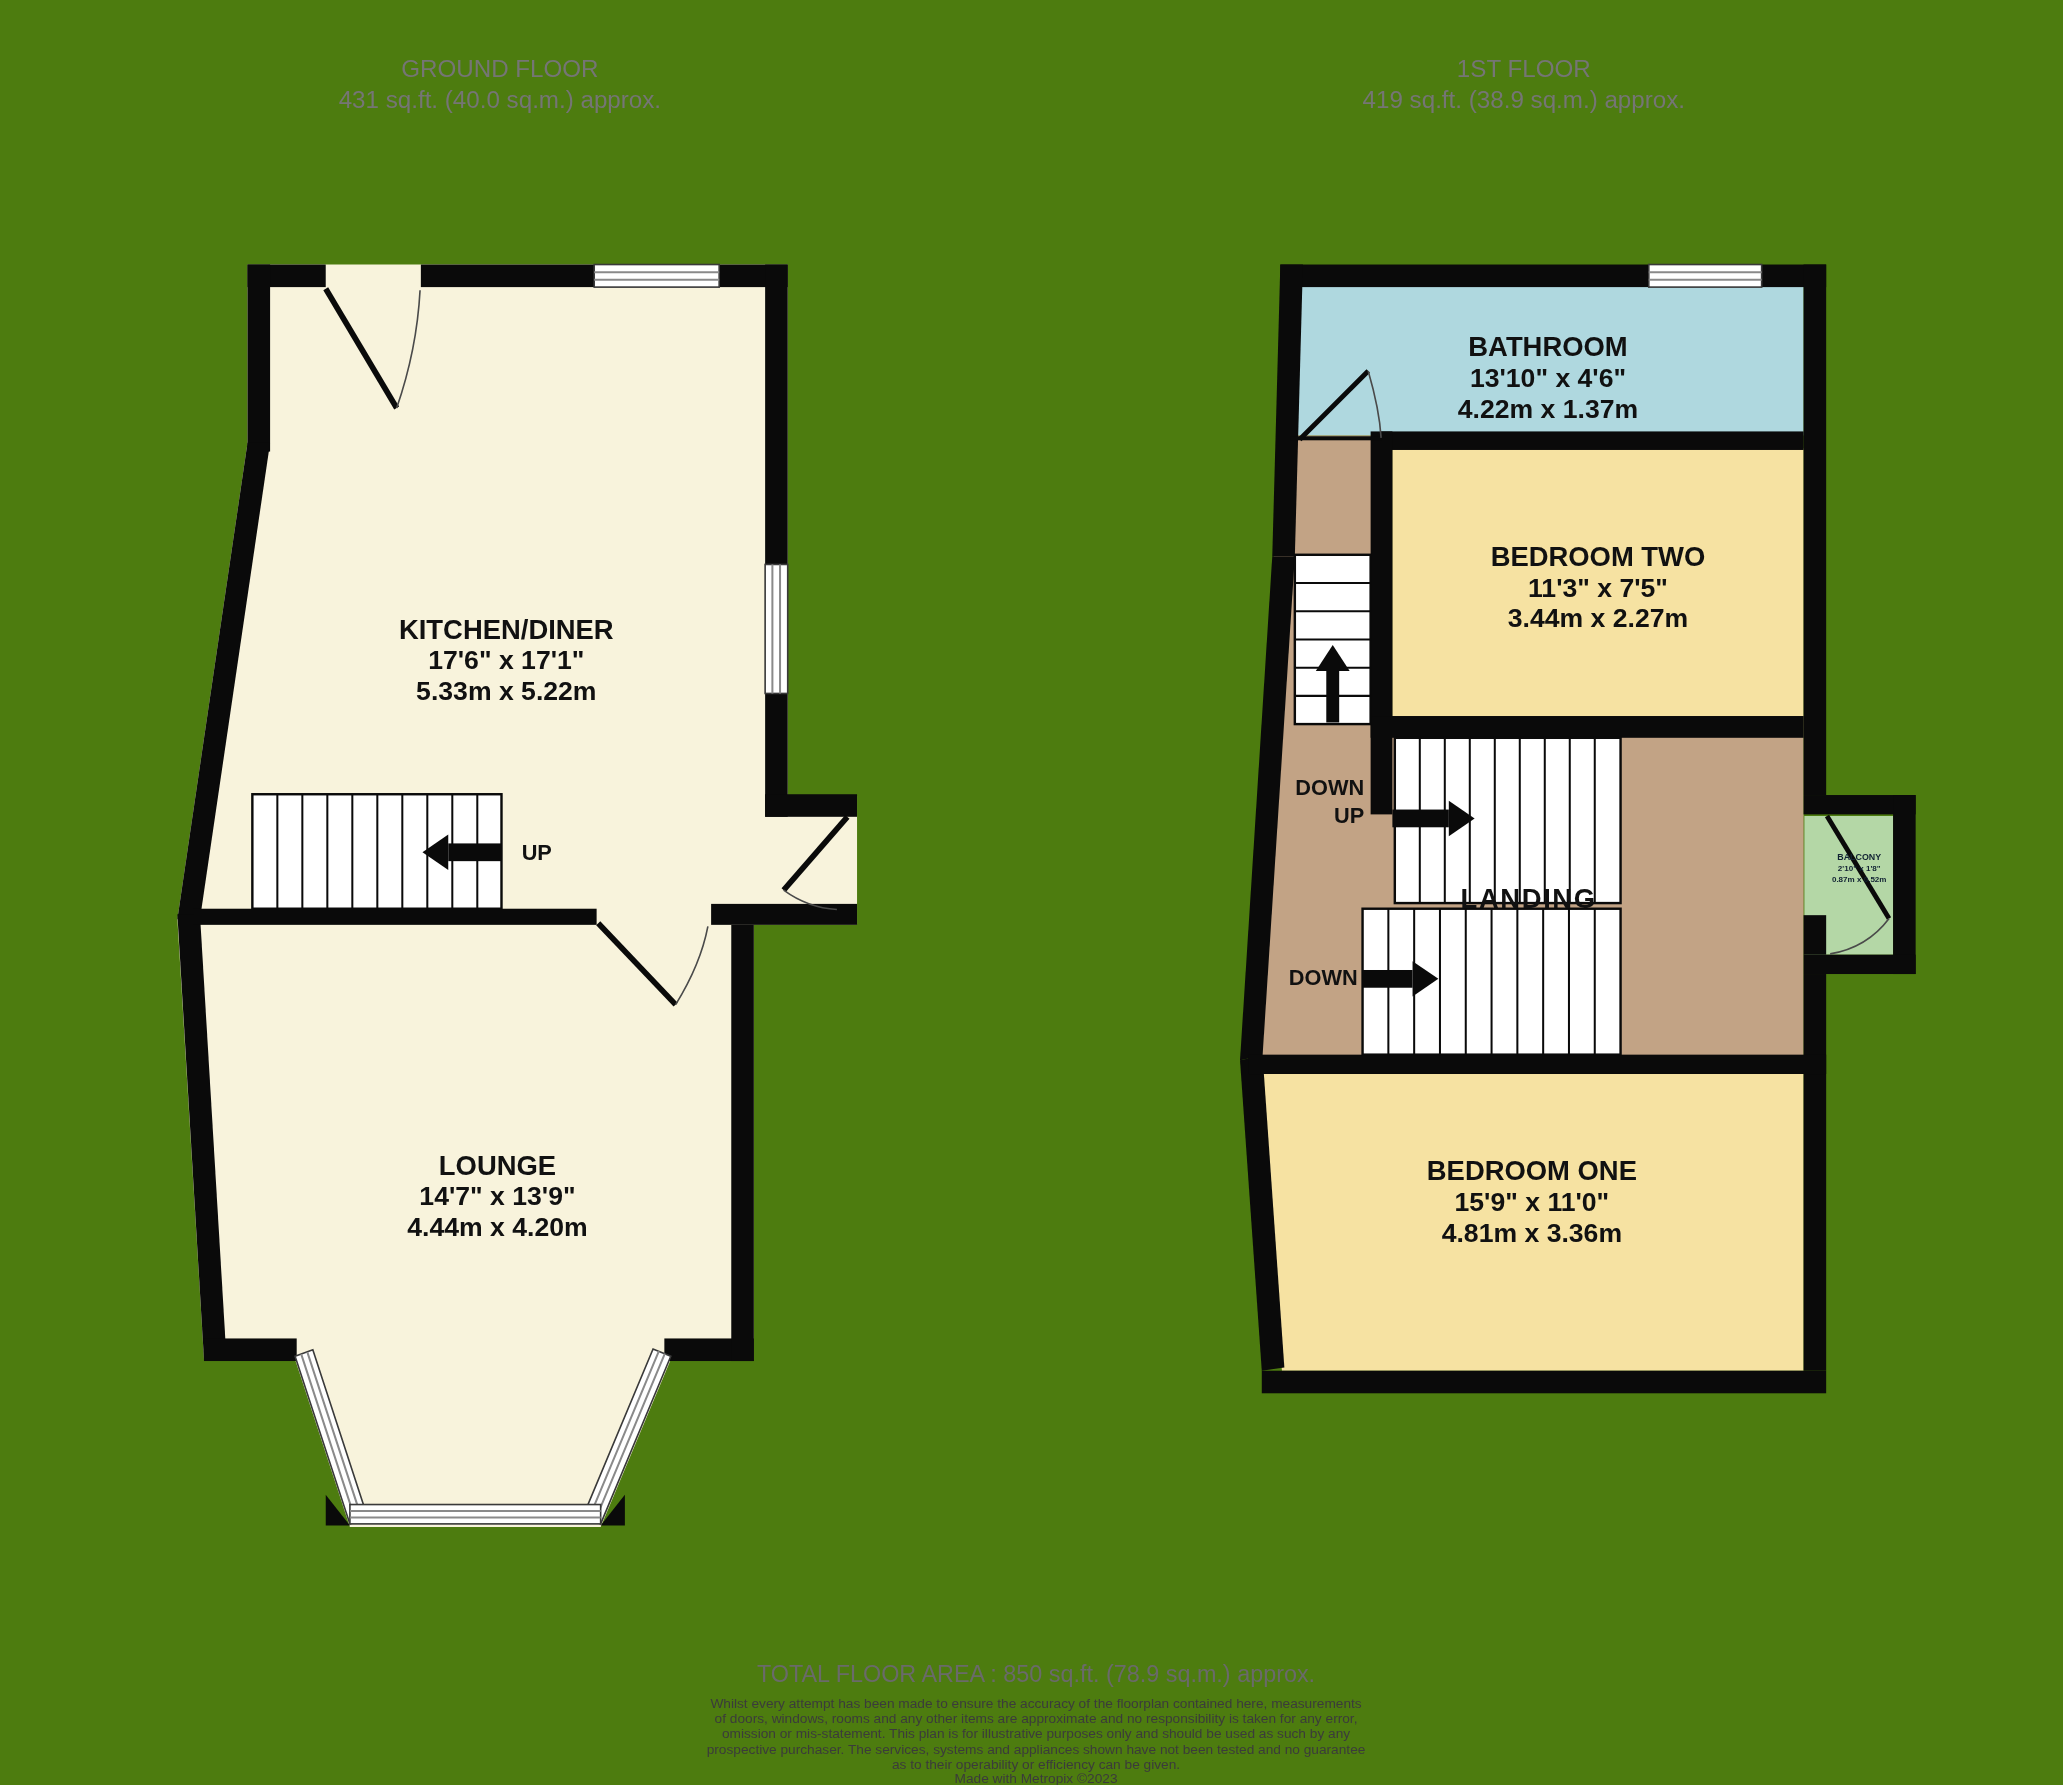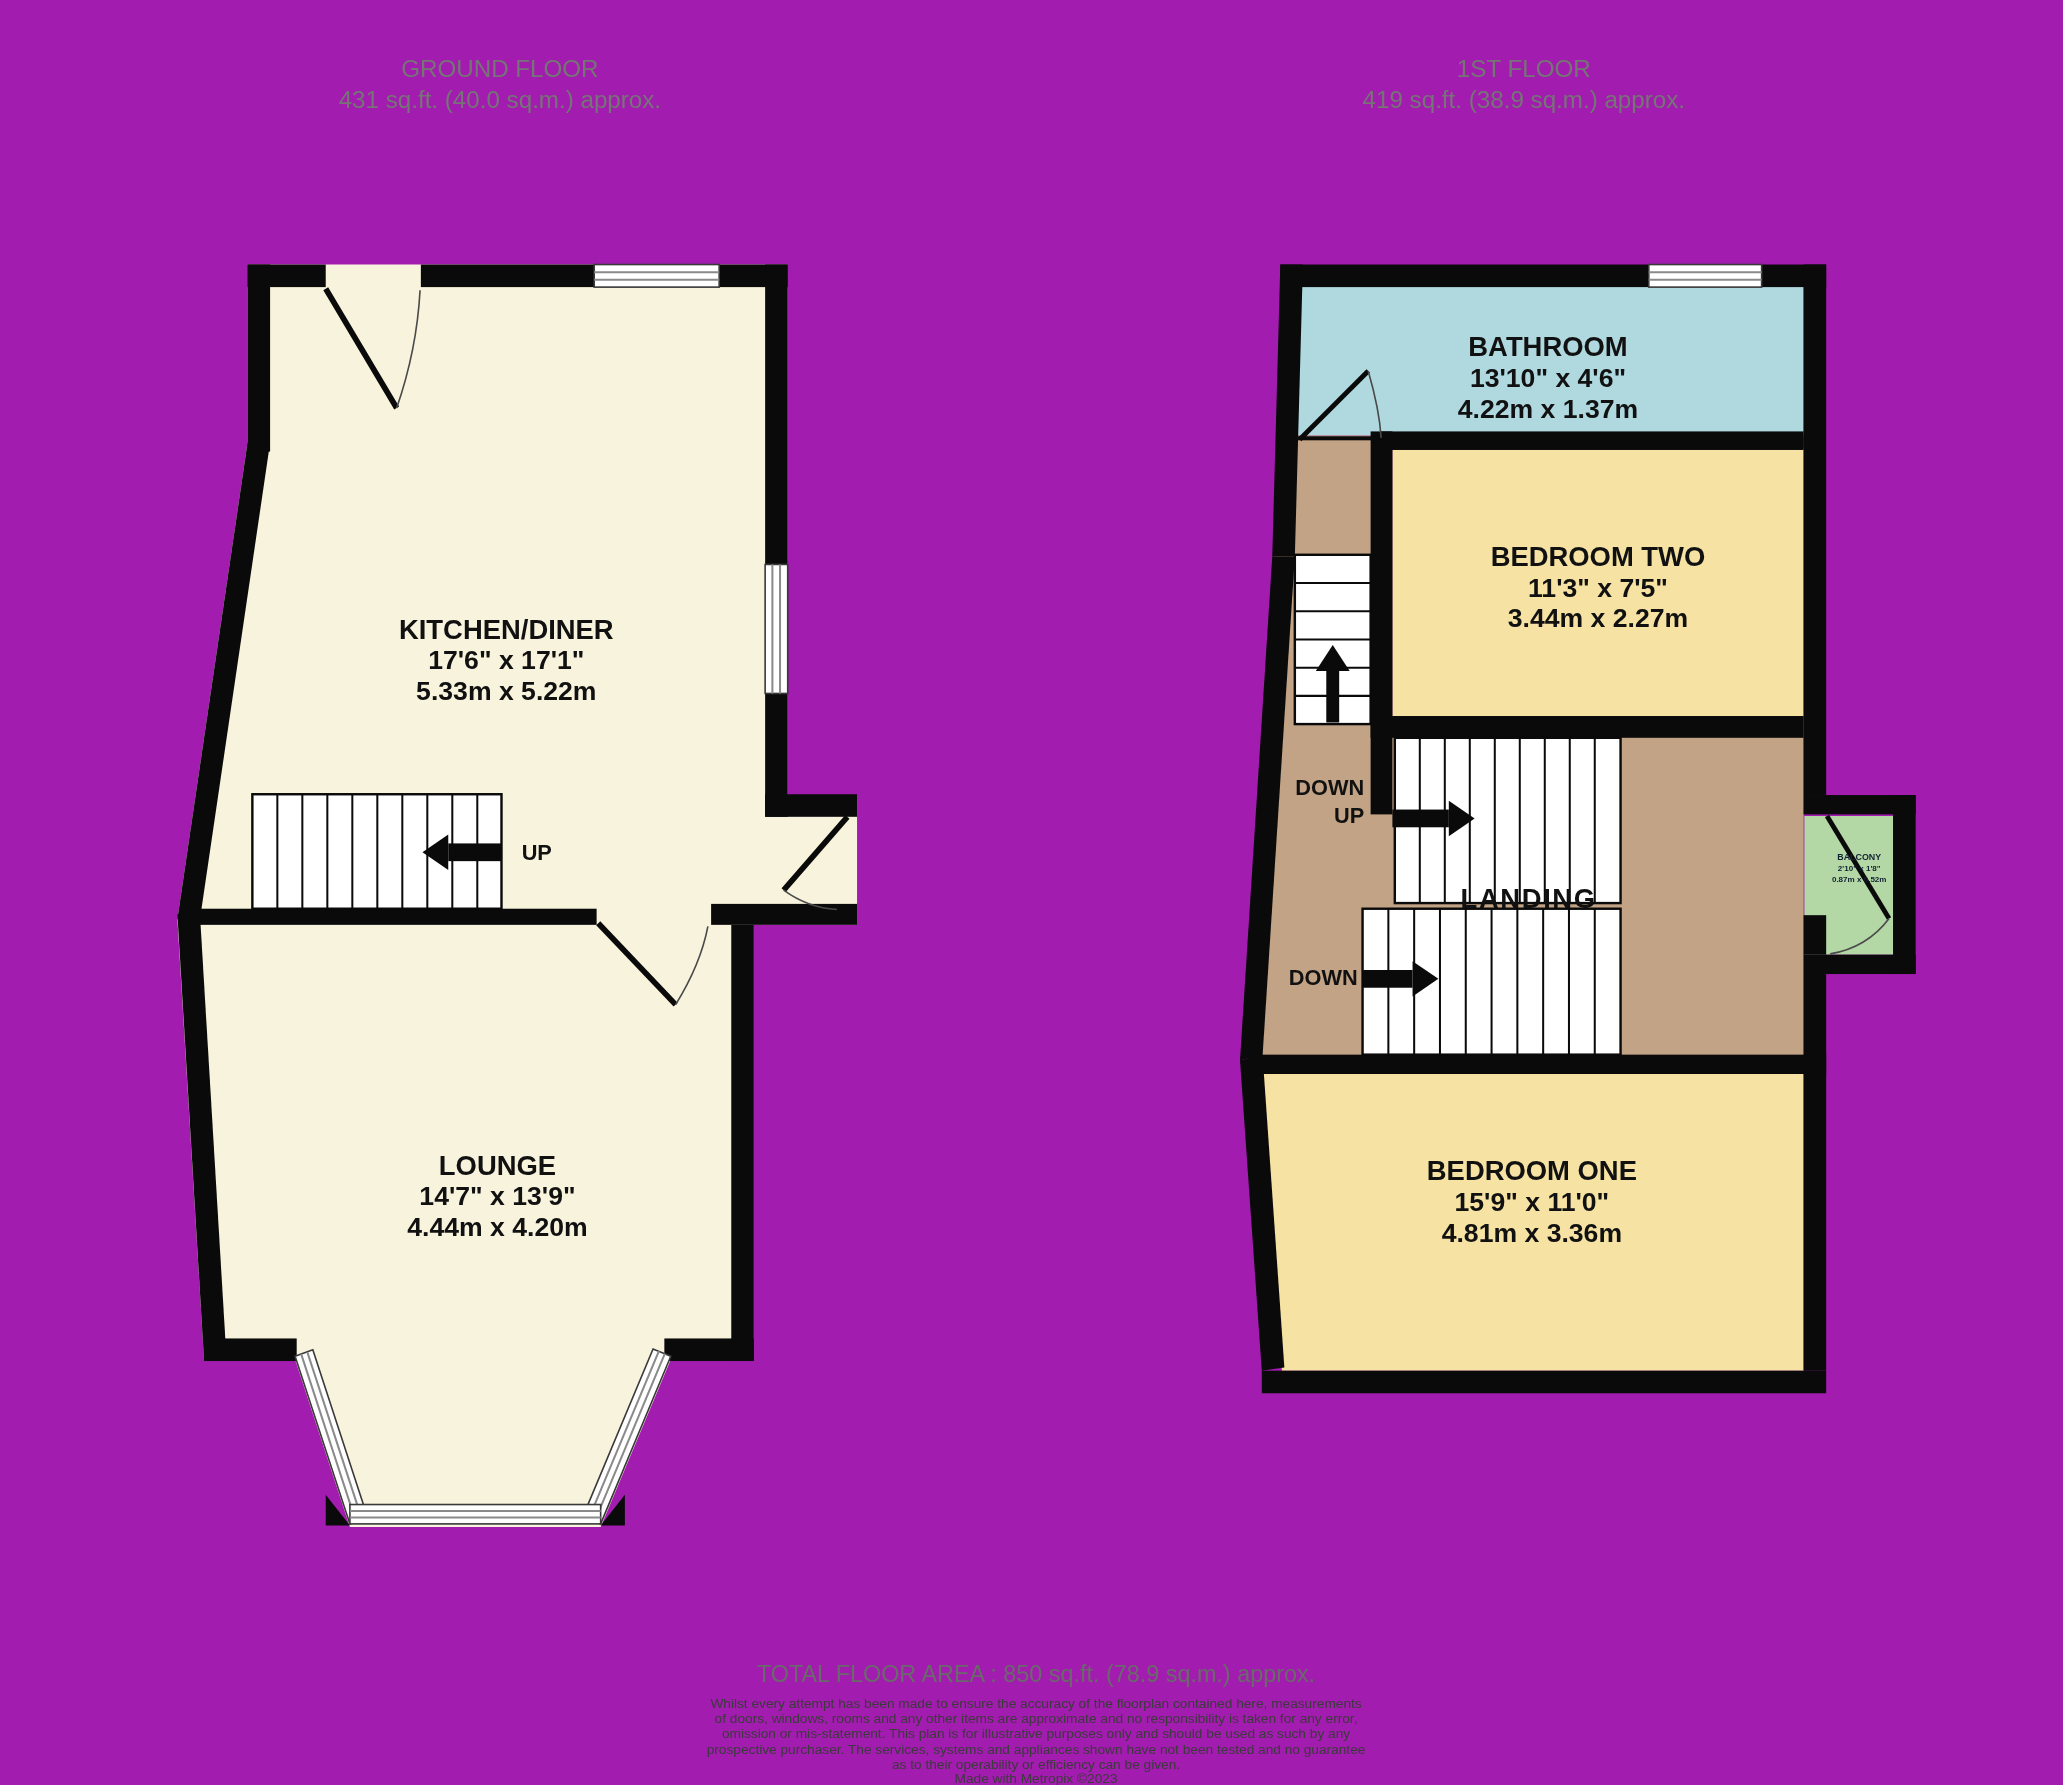--- a/index.html
+++ b/index.html
@@ -1,16 +1,16 @@
 <!DOCTYPE html>
 <html style="font-size:13px"><head>
 <meta charset="utf-8">
 <style>
   html,body{margin:0;padding:0;background:#ffffff;}
-  .page{position:relative;width:2064px;height:1786px;background:#a21caf;overflow:hidden;
+  .page{position:relative;width:2064px;height:1786px;background:#4d7c0f;overflow:hidden;
         font-family:"Liberation Sans",sans-serif;}
   svg{position:absolute;left:0;top:0;}
   .w{fill:#0a0a0a;}
   .stairbox{fill:#ffffff;stroke:#0a0a0a;stroke-width:3;}
   .tread{stroke:#0a0a0a;stroke-width:2.5;fill:none;}
   .win{fill:#ffffff;stroke:#3a3a3a;stroke-width:2;}
   .winline{stroke:#8a8a8a;stroke-width:2.5;fill:none;}
   .leaf{stroke:#0a0a0a;stroke-width:7;fill:none;stroke-linecap:butt;}
   .leaf-sm{stroke:#0a0a0a;stroke-width:6;fill:none;}
   .arc{stroke:#4a4a4a;stroke-width:2;fill:none;}

